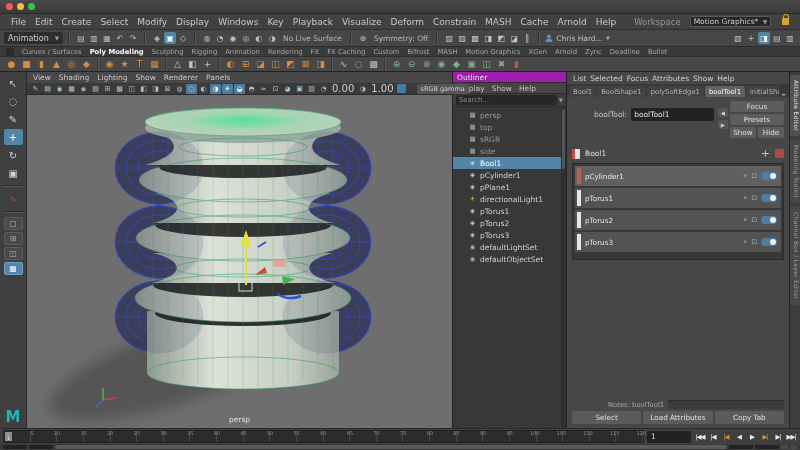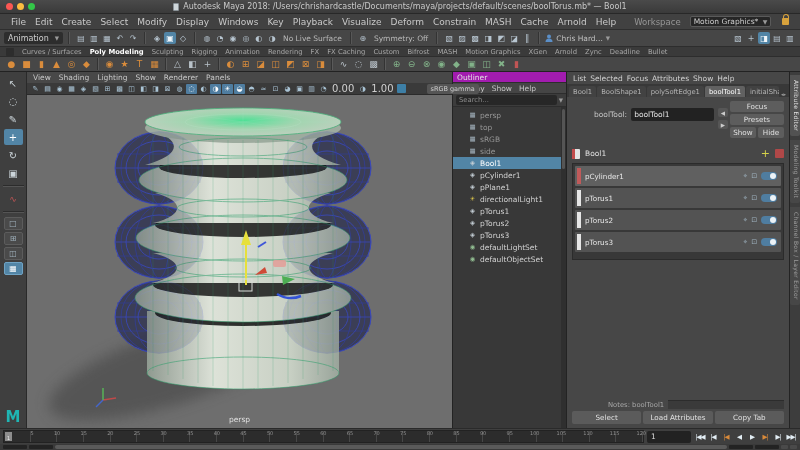--- a/index.html
+++ b/index.html
@@ -57,21 +57,21 @@
   .layout-btn{width:19px;height:13px;border:1px solid #5c5c5c;background:#4a4a4a;border-radius:2px;display:flex;align-items:center;justify-content:center;font-size:8px;color:#9fb0bb;}
   .layout-btn.active{background:#5285a6;color:#fff;border-color:#6fa3c4;}
   .maya-logo{margin-top:auto;margin-bottom:3px;font-size:15px;font-weight:bold;color:#1fb6b4;line-height:1;}
 
   .viewport{flex:1;display:flex;flex-direction:column;min-width:0;background:#6e6e6e;position:relative;}
   .vp-menus{height:11px;background:#484848;display:flex;align-items:center;gap:8px;padding:0 6px;font-size:7.5px;color:#c8c8c8;flex:none;}
   .vp-iconbar{height:12px;background:#3a3a3a;border-bottom:1px solid #2b2b2b;display:flex;align-items:center;gap:1px;padding:0 3px;flex:none;}
   .vp-ico{width:11px;height:10px;display:flex;align-items:center;justify-content:center;font-size:7px;color:#a9c3d4;border-radius:1px;flex:none;}
   .vp-ico.active{background:#4f7da0;color:#fff;}
   .vp-val{font-size:10px;color:#d0d0d0;margin:0 2px;flex:none;}
-  .vp-cm{height:10px;background:#555;border-radius:2px;display:flex;align-items:center;padding:0 4px;font-size:6.5px;color:#cfcfcf;margin-left:20px;flex:none;white-space:nowrap;}
+  .vp-cm{height:10px;background:#555;border-radius:2px;display:flex;align-items:center;padding:0 4px;font-size:6.5px;color:#cfcfcf;margin-left:10px;flex:none;white-space:nowrap;}
   .vp-cm-ico{width:9px;height:9px;background:#3d7fa6;border-radius:1px;margin-left:auto;flex:none;}
   .vp-canvas{flex:1;position:relative;min-height:0;}
   .vp-canvas svg.scene{position:absolute;inset:0;width:100%;height:100%;}
   .persp-label{position:absolute;left:0;right:0;bottom:4px;text-align:center;font-size:7.5px;color:#e0e0e0;}
   .axis-gizmo{position:absolute;left:66px;bottom:14px;}
 
   
   .outliner{width:114px;background:#3c3c3c;border-left:1px solid #232323;display:flex;flex-direction:column;flex:none;font-size:8px;}
   .out-title{height:11px;background:#a21caf;border-bottom:1px solid #2d2d2d;display:flex;align-items:center;padding:0 4px;color:#e2e2e2;font-size:7.5px;flex:none;}
   .out-menus{height:11px;background:#454545;border-bottom:1px solid #2d2d2d;display:flex;align-items:center;gap:7px;padding:0 4px;color:#c5c5c5;font-size:7.5px;flex:none;}
@@ -153,24 +153,20 @@
 </head>
 <body>
 
 <div class="app">
 
   <div class="titlebar">
     <div class="traffic">
       <span class="tl-dot" style="background:#fc5753"></span>
       <span class="tl-dot" style="background:#fdbc40"></span>
       <span class="tl-dot" style="background:#33c748"></span>
-    </div>
-    <div class="title-wrap">
-      <span class="doc-ico"></span>
-      <span class="title-text">Autodesk Maya 2018: /Users/chrishardcastle/Documents/maya/projects/default/scenes/boolTorus.mb* — Bool1</span>
     </div>
   </div>
 
   <div class="menubar">
     <span style="display:flex;gap:9px;">
         <span class="menu-item">File</span>
         <span class="menu-item">Edit</span>
         <span class="menu-item">Create</span>
         <span class="menu-item">Select</span>
         <span class="menu-item">Modify</span>

